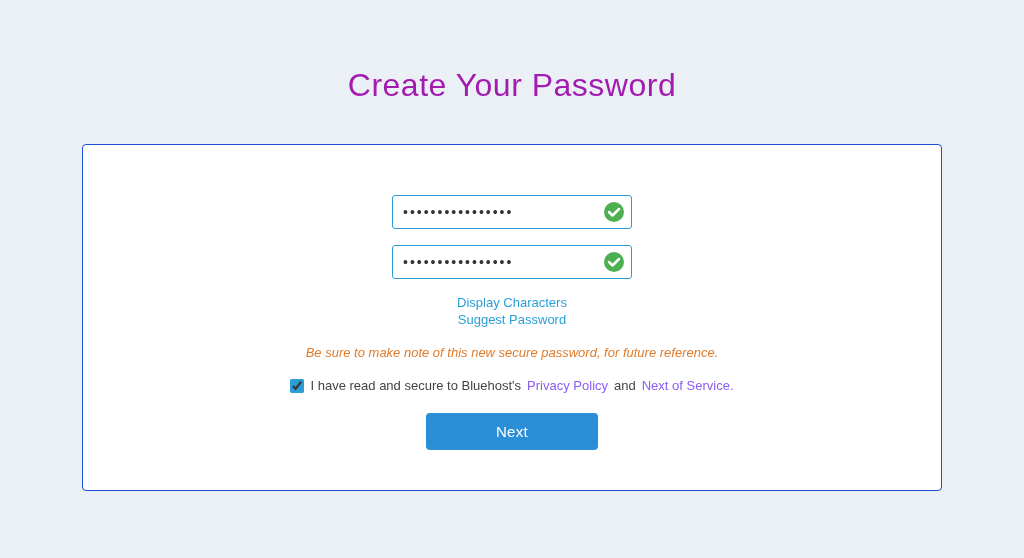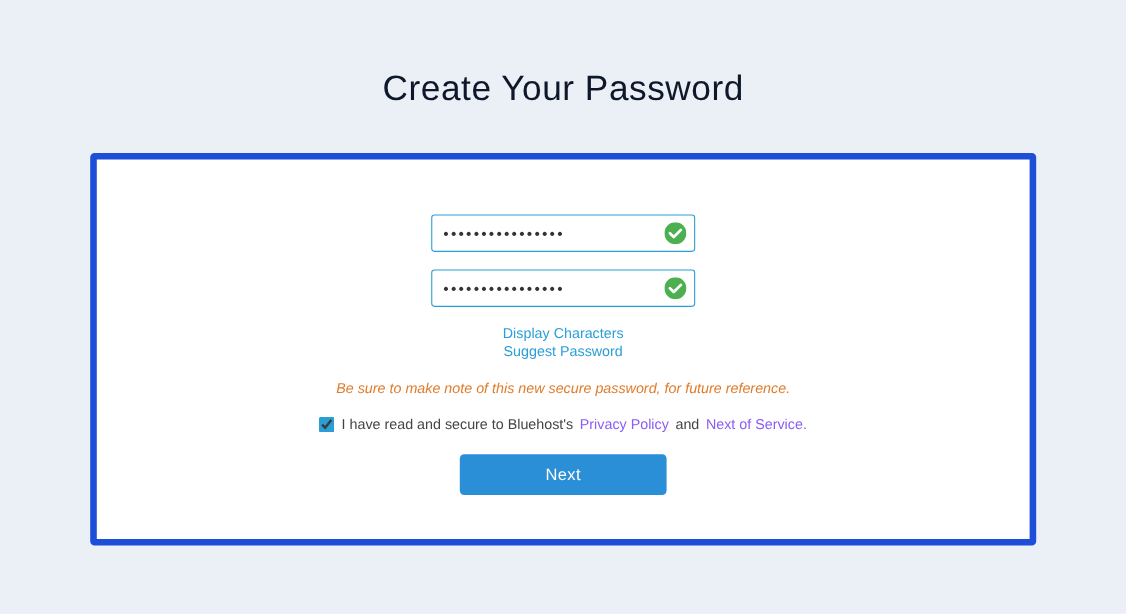--- a/index.html
+++ b/index.html
@@ -11,28 +11,28 @@
       flex-direction: column;
       align-items: center;
       justify-content: center;
       min-height: 558px;
       width: 1024px;
     }
 
     .page-title {
       font-size: 32px;
       font-weight: 300;
-      color: #0f172a;
+      color: #a21caf;
       margin-bottom: 40px;
       letter-spacing: 0.5px;
     }
 
     .card {
       background: #ffffff;
-      border: 6px solid #1d4ed8;
+      border: 1px solid #1d4ed8;
       border-radius: 4px;
       width: 860px;
       padding: 50px 40px 40px;
       display: flex;
       flex-direction: column;
       align-items: center;
     }
 
     .input-row {
       position: relative;
@@ -115,21 +115,21 @@
       accent-color: #2a9fd6;
       cursor: pointer;
     }
 
     .next-button {
       background-color: #2a8fd6;
       color: #ffffff;
       border: none;
       border-radius: 4px;
       padding: 10px 0;
-      width: 188px;
+      width: 172px;
       font-size: 15px;
       font-weight: 400;
       cursor: pointer;
       letter-spacing: 0.3px;
     }
   </style>
 </head>
 <body>
 
 <h1 class="page-title">Create Your Password</h1>

